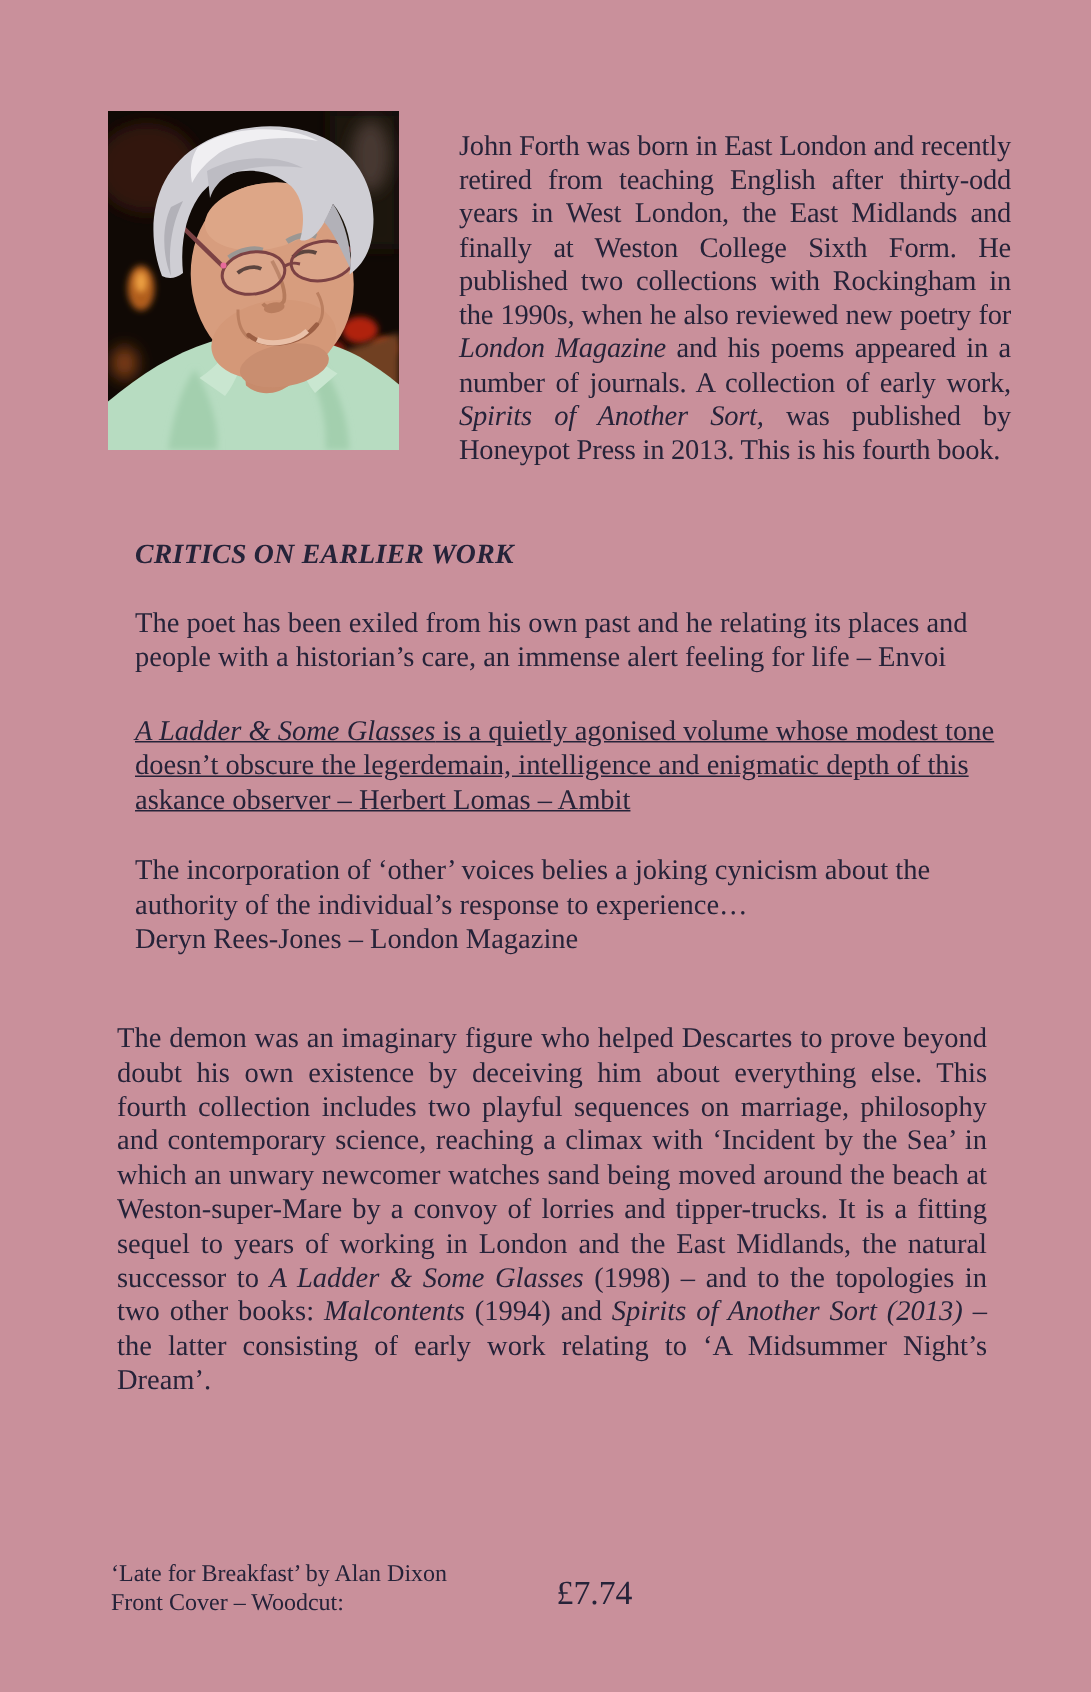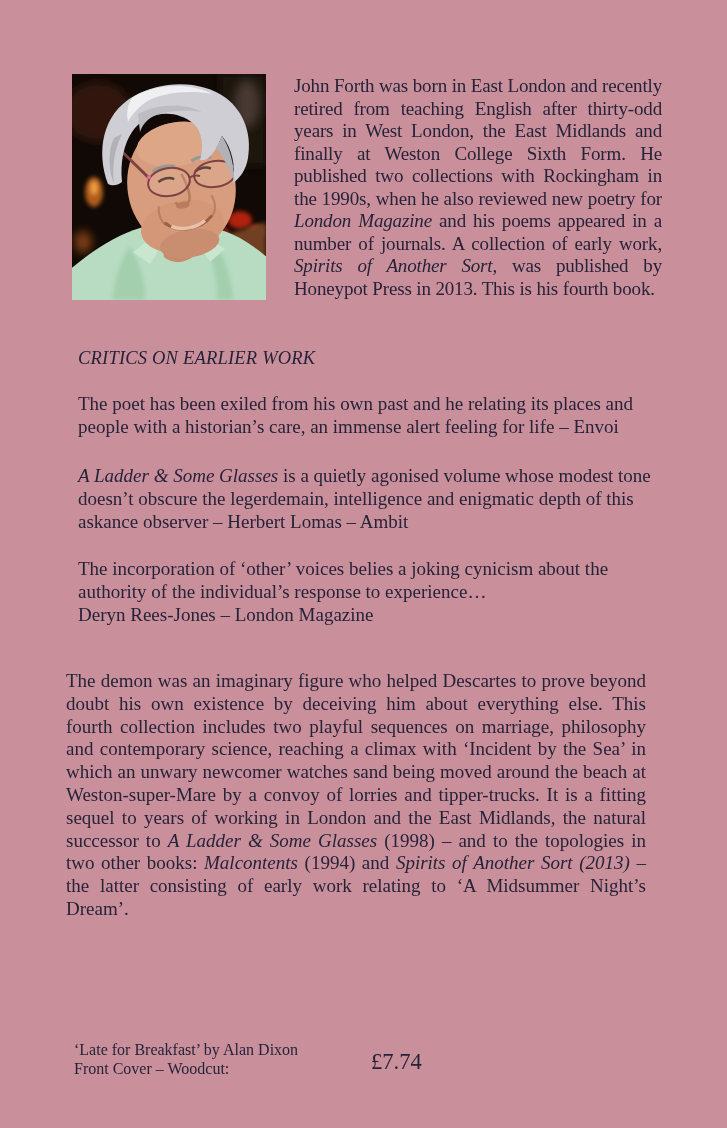--- a/index.html
+++ b/index.html
@@ -2,37 +2,37 @@
 <html><head>
 <meta charset="utf-8">
 <style>
   html,body { margin:0; padding:0; background:#c9909b; }
   .page {
     position:relative; width:727px; height:1128px;
     background:#c9909b; color:#262339;
     font-family:"Liberation Serif","DejaVu Serif",serif;
     font-size:19px; overflow:hidden;
   }
-  .page p, .page h2 { margin:4px; padding:0; position:absolute; }
+  .page p, .page h2 { margin:16px; padding:0; position:absolute; }
   .photo {
     position:absolute; left:72px; top:74px; width:194px; height:226px;
     overflow:hidden;
   }
   .photo svg { display:block; width:100%; height:100%; }
   .bio {
     left:290px; top:71px; width:368px;
     line-height:22.5px; text-align:justify; letter-spacing:-0.15px;
   }
   .heading {
-    left:74px; top:344px; font-size:18.5px; font-weight:normal;
+    left:74px; top:344px; font-size:18.5px; font-weight:bold;
     font-style:italic; letter-spacing:0.2px;
   }
   .quote { left:74px; width:592px; line-height:22.8px; }
   .q1 { top:389px; }
-  .q2 { top:461px; }
+  .q2 { top:461px;text-decoration:underline; }
   .q3 { top:554px; }
   .blurb {
     left:62px; top:666px; width:580px;
     line-height:22.8px; text-align:justify;
   }
   .credit {
     position:absolute; left:74px; top:1041px;
     font-size:16px; line-height:18.5px;
   }
   .price {

